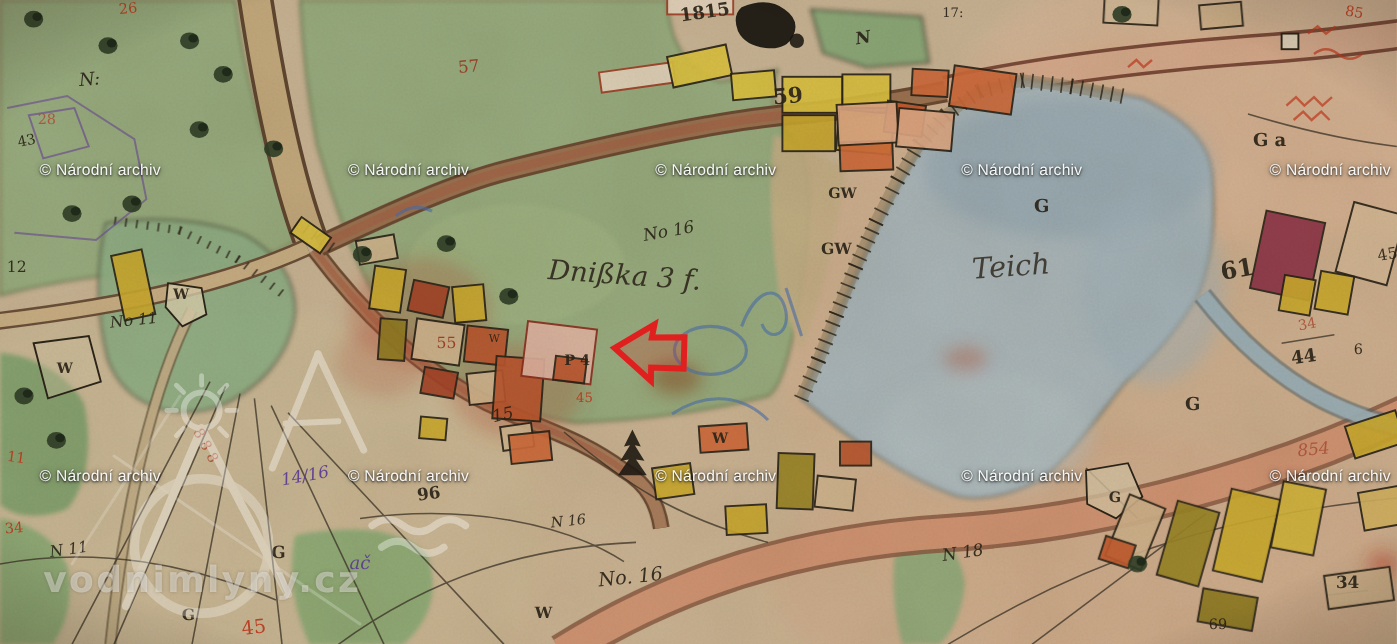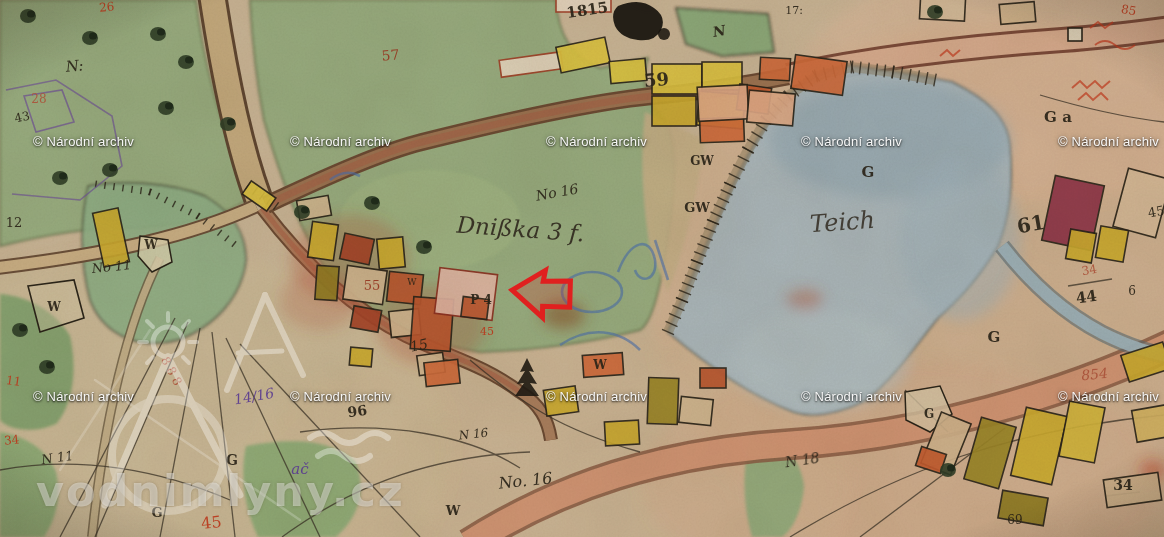--- a/index.html
+++ b/index.html
@@ -3,21 +3,21 @@
 <meta charset="utf-8">
 <style>
   html,body{margin:0;padding:0;background:#181512;}
   #stage{position:relative;width:1164px;height:537px;overflow:hidden;background:#c7b394;}
   #stage svg{display:block;}
   .wm{position:absolute;font-family:"Liberation Sans",sans-serif;font-size:13px;
       color:rgba(255,255,255,.95);text-shadow:0 1px 2px rgba(0,0,0,.85),0 0 5px rgba(0,0,0,.45);
       letter-spacing:.2px;white-space:nowrap;pointer-events:none;}
   #wm-layer,#site-wm{position:absolute;inset:0;pointer-events:none;}
   #site-text{position:absolute;left:36px;top:466px;font-family:"DejaVu Sans",sans-serif;
-      font-weight:bold;font-size:43px;color:rgba(255,255,255,.40);letter-spacing:2px;
+      font-weight:bold;font-size:30px;color:rgba(255,255,255,.40);letter-spacing:2px;
       text-shadow:0 0 3px rgba(90,80,60,.35);}
   #site-logo{position:absolute;left:30px;top:265px;opacity:.36;}
 </style>
 </head>
 <body>
 
 <div id="stage">
 <svg id="map-svg" viewBox="0 0 1164 537" width="1164" height="537">
   <defs>
     <filter id="soft">

